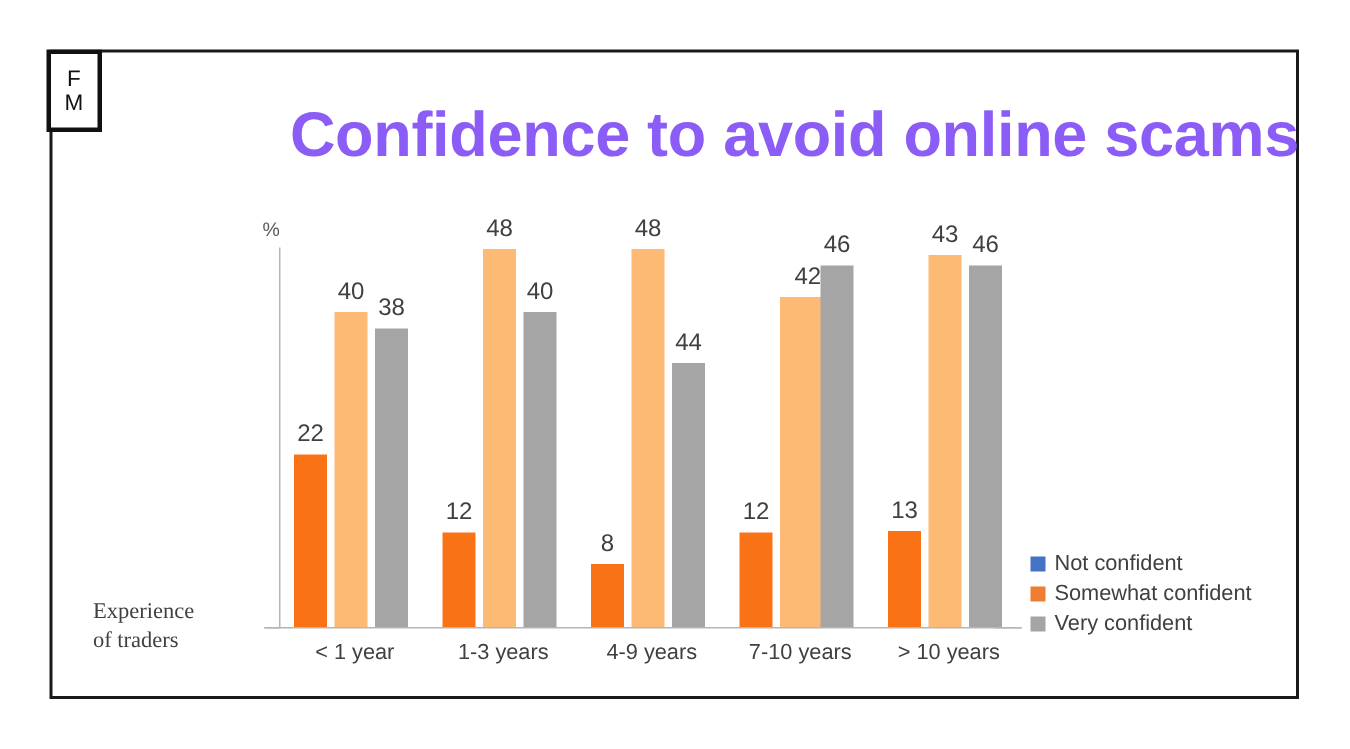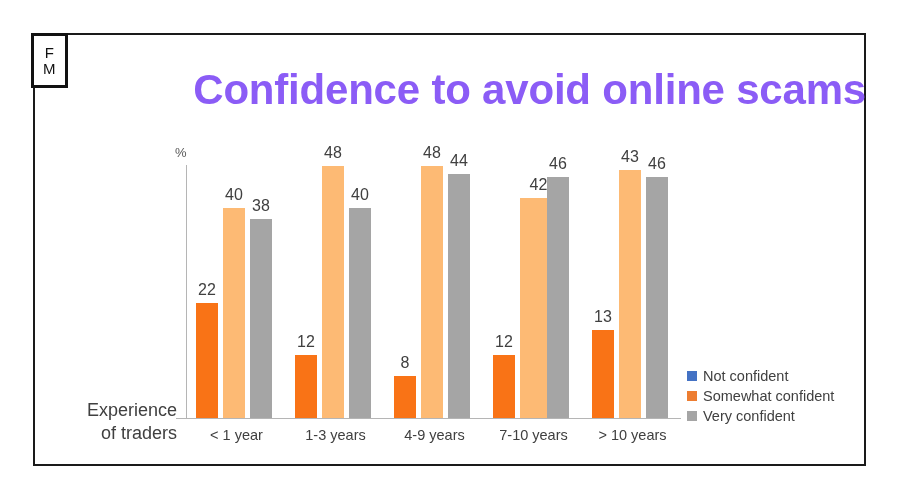--- a/index.html
+++ b/index.html
@@ -122,24 +122,25 @@
     top: 145px;
     font-size: 13px;
     color: #595959;
   }
 
   .axis-title {
     position: absolute;
     left: 62px;
     top: 399px;
     width: 115px;
-    text-align: right;
-    font-size: 18px;
+    text-align: left;
+    font-size: 15px;
     color: #404040;
     line-height: 1.25;
+    font-family: Liberation Serif, serif;
   }
   .axis-title span { display: block; }
 
   
   .groups {
     position: absolute;
     left: 187px;
     top: 0;
     width: 495px;
     height: 499px;
@@ -257,39 +258,39 @@
           </div>
           <div class="cat-label">1-3 years</div>
         </div>
         <div class="group" style="left: 198px;">
           <div class="bar s0" style="height: 42px;">
             <div class="bar-value">8</div>
           </div>
           <div class="bar s1" style="height: 252px;">
             <div class="bar-value">48</div>
           </div>
-          <div class="bar s2" style="height: 244px;">
+          <div class="bar s2" style="height: 176px;">
             <div class="bar-value">44</div>
           </div>
           <div class="cat-label">4-9 years</div>
         </div>
         <div class="group" style="left: 297px;">
           <div class="bar s0" style="height: 63px;">
             <div class="bar-value">12</div>
           </div>
           <div class="bar s1" style="height: 220.5px; padding-left: 15px;">
             <div class="bar-value">42</div>
           </div>
           <div class="bar s2" style="height: 241.5px;">
             <div class="bar-value">46</div>
           </div>
           <div class="cat-label">7-10 years</div>
         </div>
         <div class="group" style="left: 396px;">
-          <div class="bar s0" style="height: 88px; margin-top: 37px;">
+          <div class="bar s0" style="height: 64px; margin-top: 37px;">
             <div class="bar-value">13</div>
           </div>
           <div class="bar s1" style="height: 248px;">
             <div class="bar-value">43</div>
           </div>
           <div class="bar s2" style="height: 241.5px;">
             <div class="bar-value">46</div>
           </div>
           <div class="cat-label">&gt; 10 years</div>
         </div>

